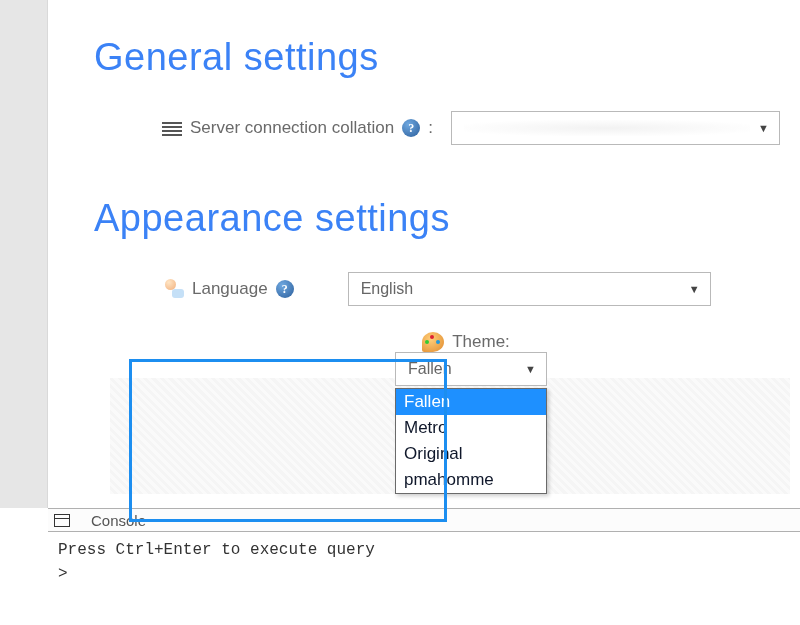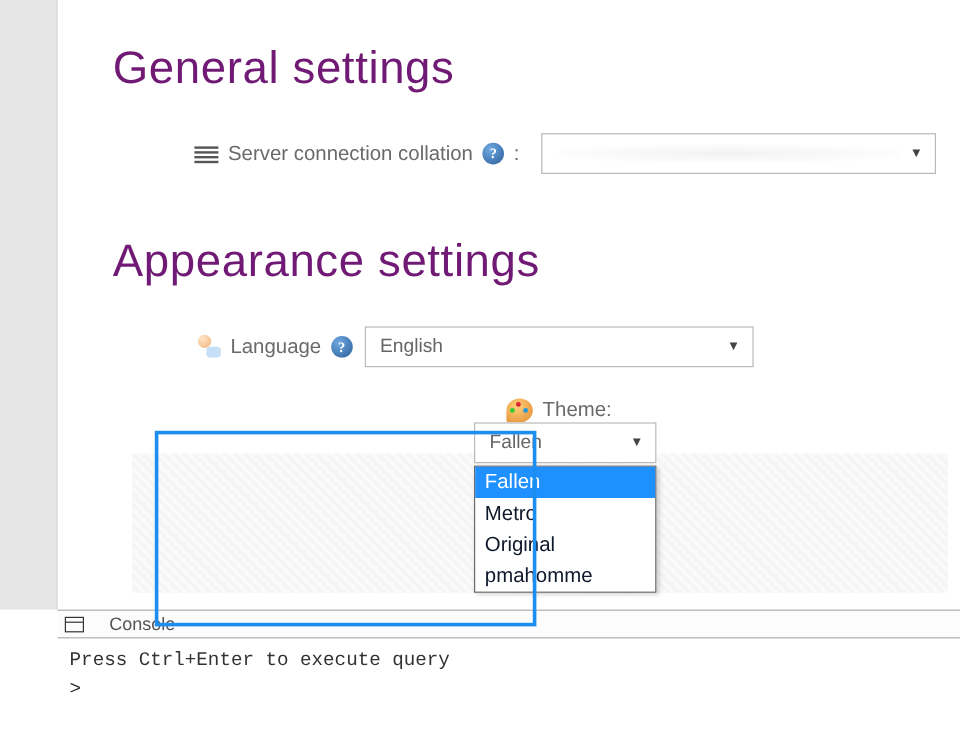--- a/index.html
+++ b/index.html
@@ -24,21 +24,21 @@
   }
   .content {
     position: absolute;
     top: 0;
     left: 48px;
     right: 0;
     bottom: 0;
     padding: 0 20px 0 20px;
   }
   .section-heading {
-    color: #701a75;
+    color: #3b82f6;
     font-size: 38px;
     font-weight: 400;
     margin: 36px 0 30px 26px;
     letter-spacing: 0.5px;
   }
   .row {
     display: flex;
     align-items: center;
     margin: 0 0 24px 94px;
     height: 38px;
@@ -92,21 +92,21 @@
     color: #444;
   }
   .collation-select { width: 330px; }
   .collation-val {
     flex: 1;
     height: 16px;
     border-radius: 4px;
     background: radial-gradient(ellipse at center, #f2f2f2 0%, #ffffff 80%);
     margin-right: 8px;
   }
-  .lang-select { width: 324px; }
+  .lang-select { width: 363px; margin-left: 44px; }
   .theme-select { width: 152px; }
   .icon-lines {
     width: 20px;
     display: flex;
     flex-direction: column;
     gap: 2px;
     padding-top: 1px;
   }
   .icon-lines span { height: 2px; background: #555; }
   .icon-lang {

